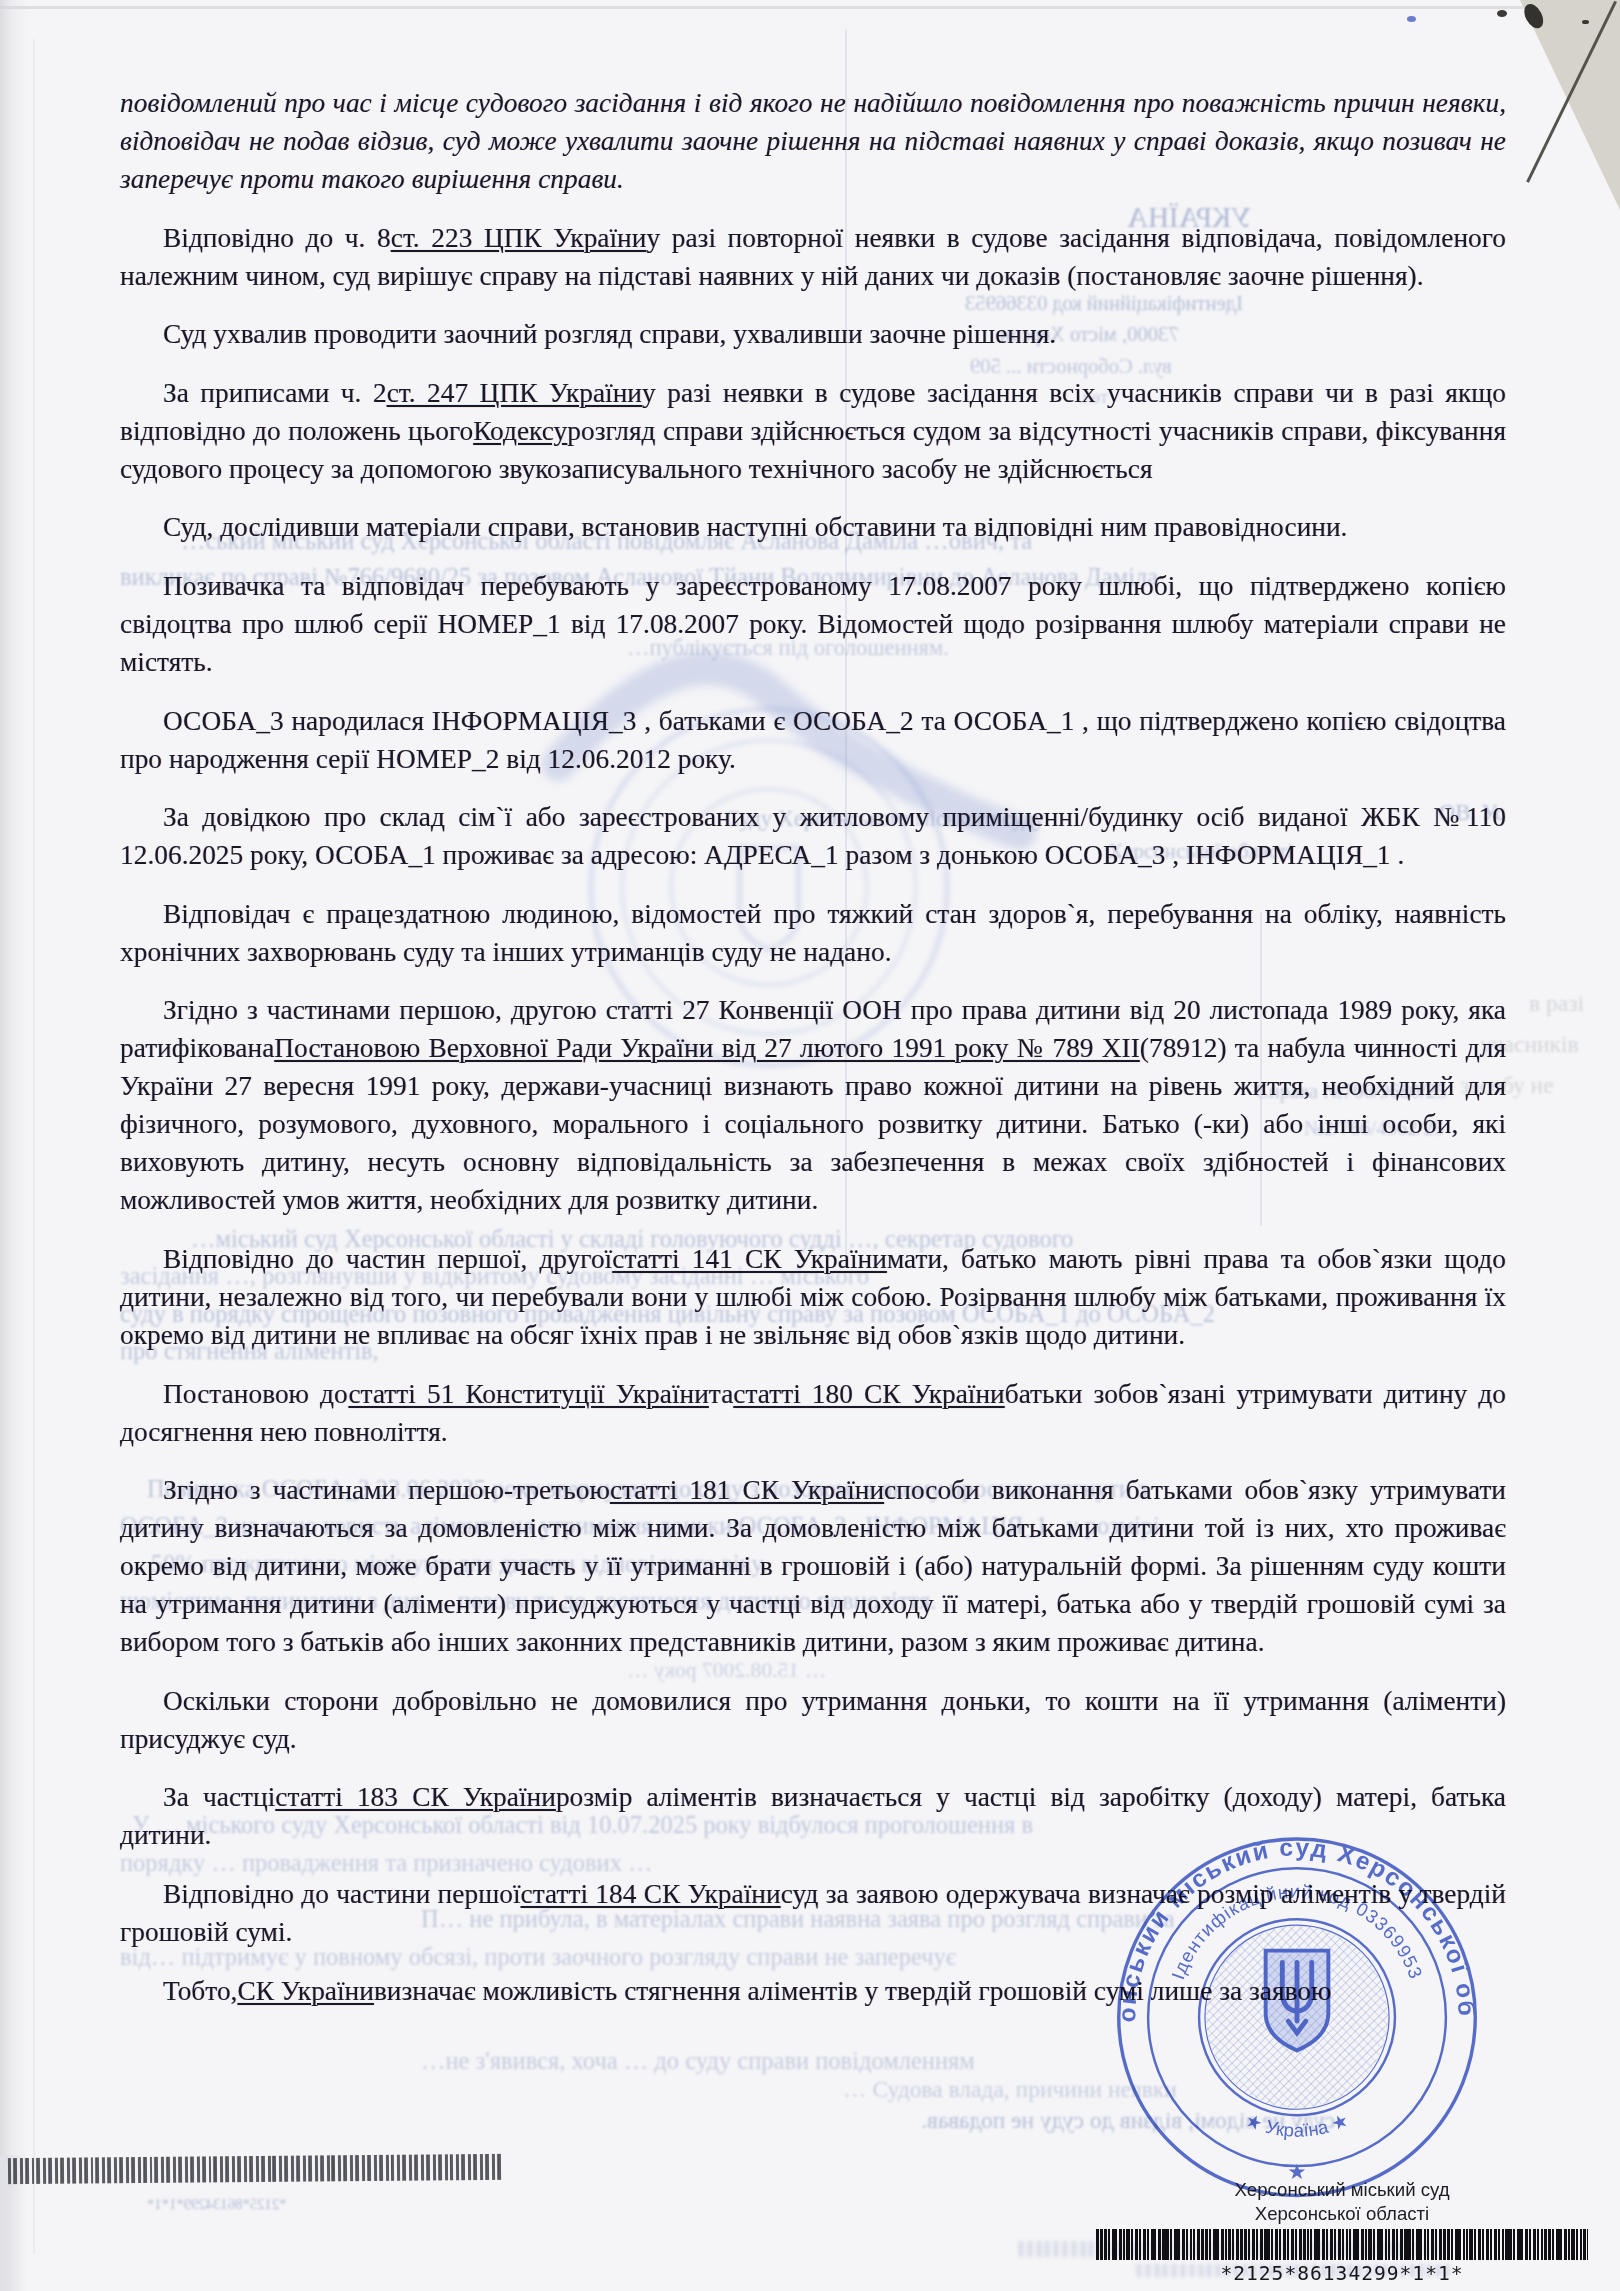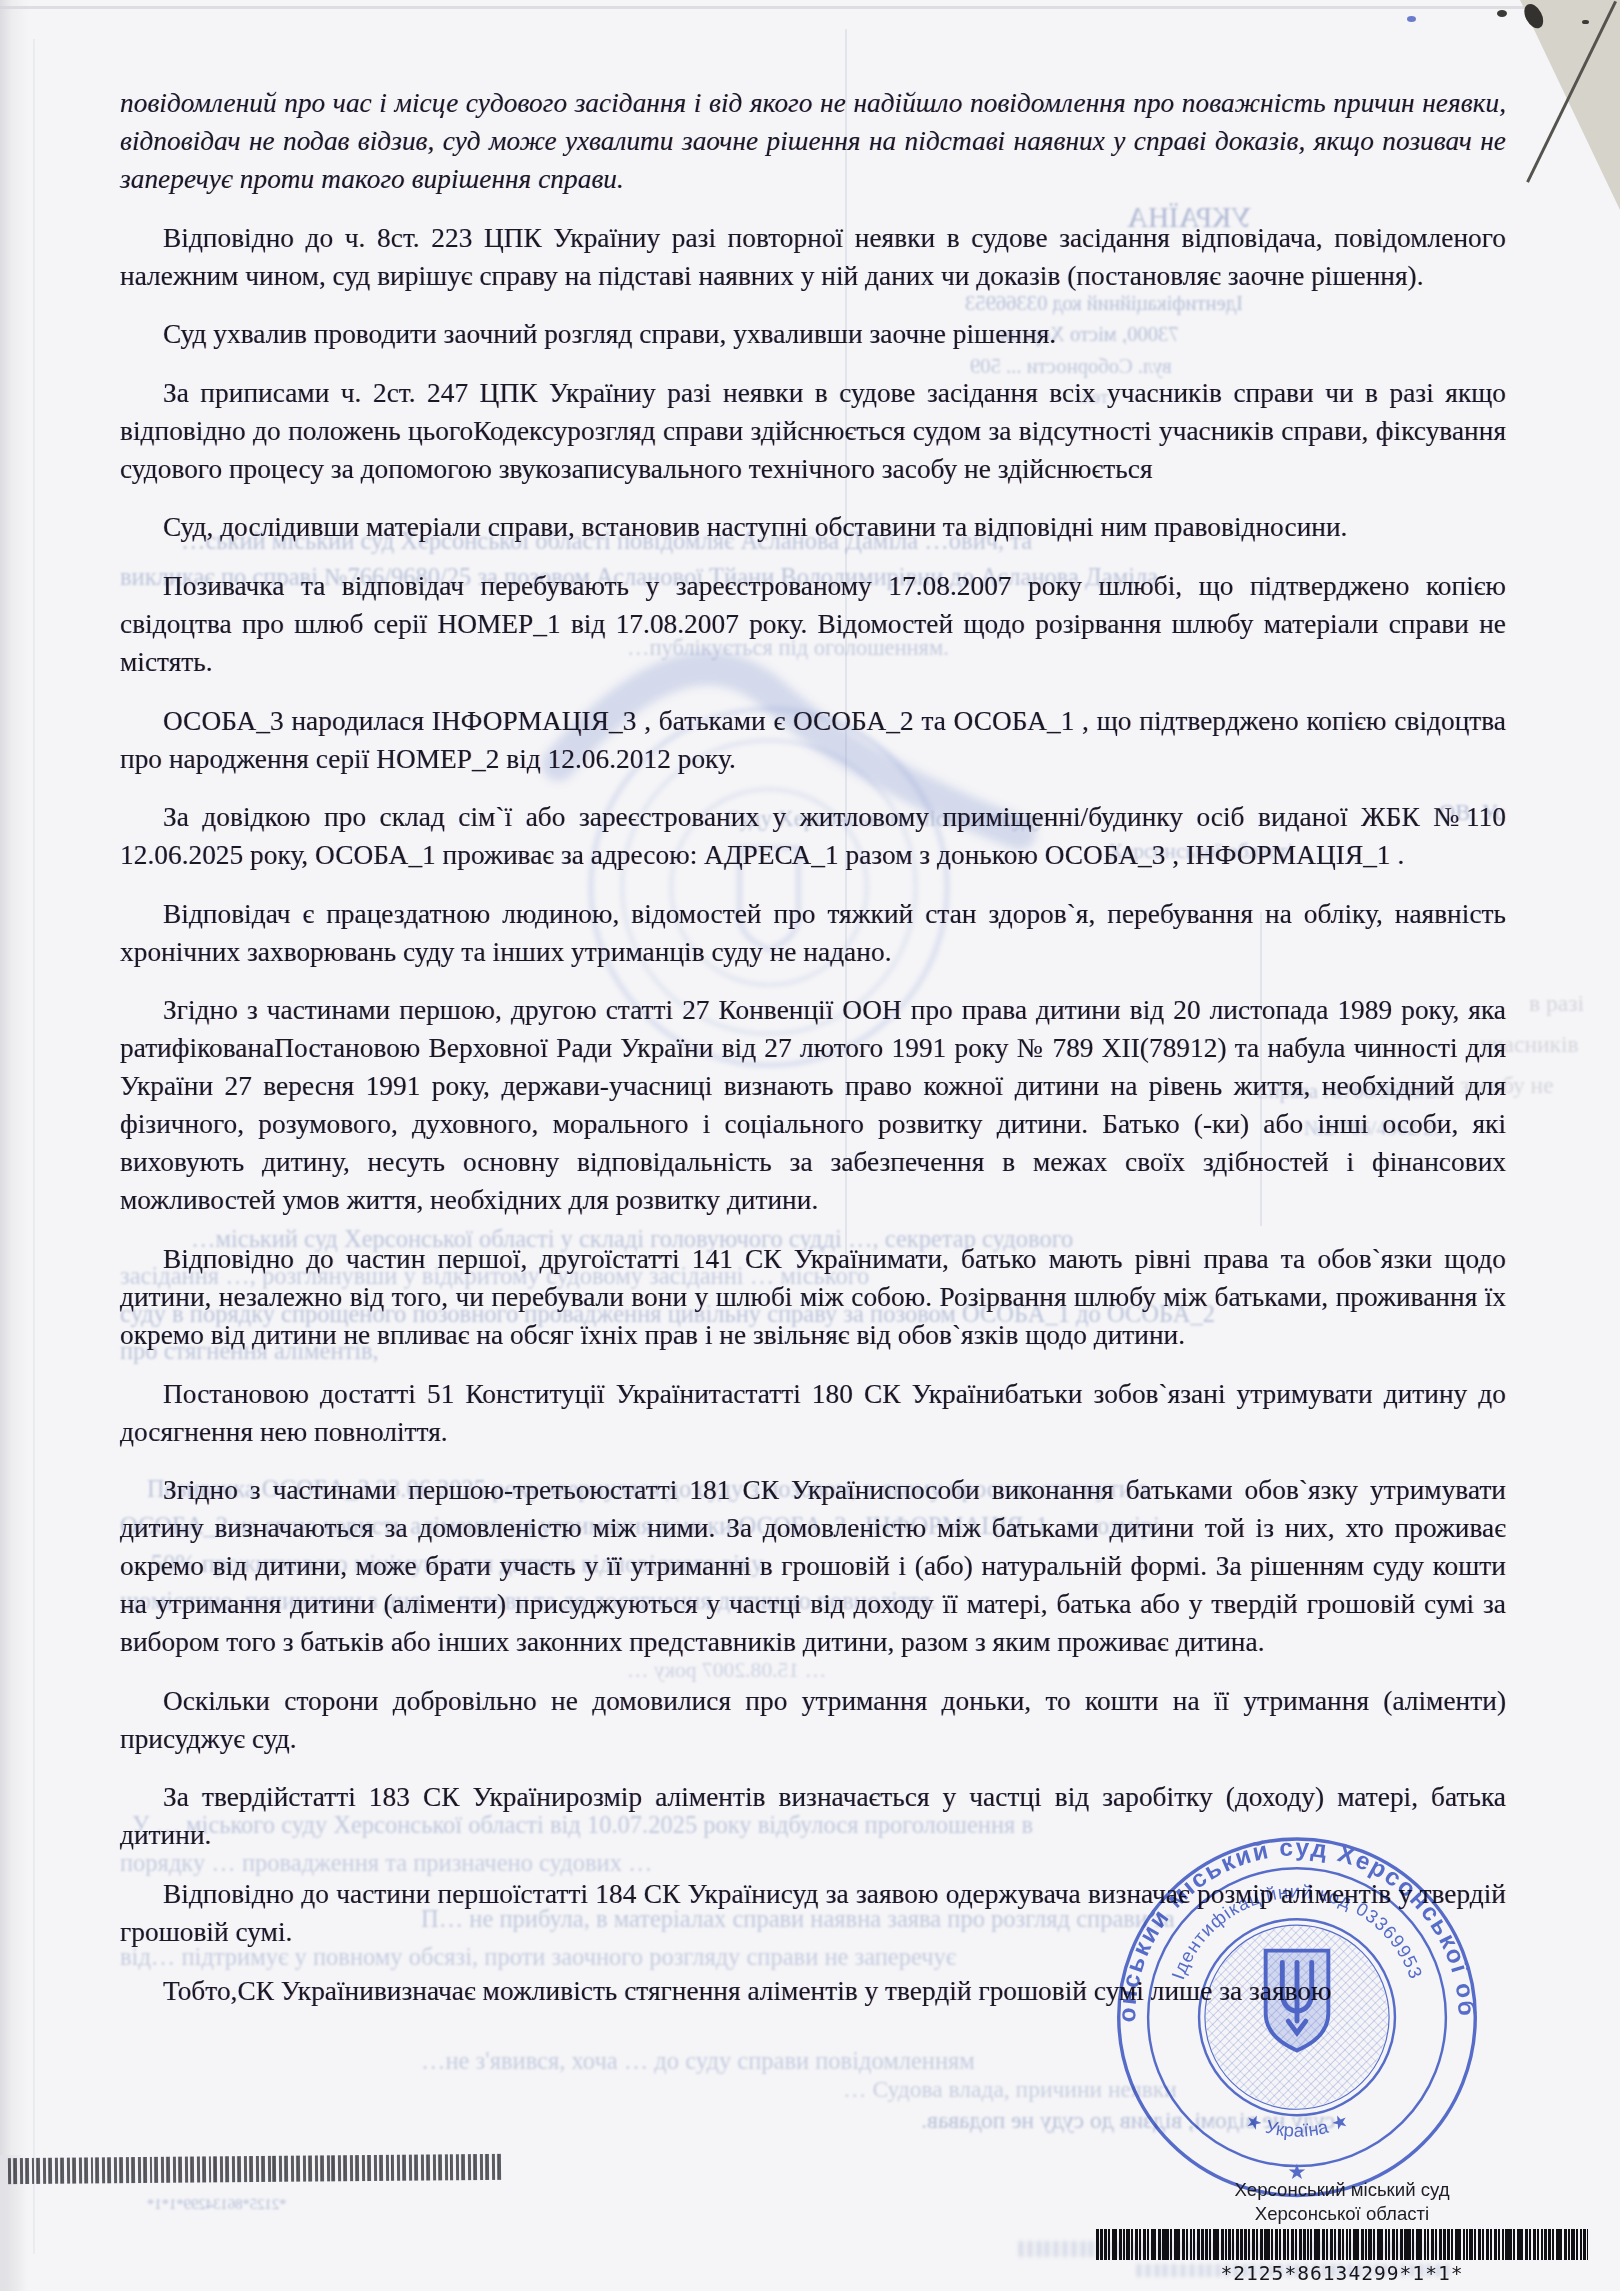--- a/index.html
+++ b/index.html
@@ -40,21 +40,21 @@
     background:repeating-linear-gradient(90deg,rgba(90,110,170,.8) 0 3.9px,transparent 3.9px 8.8px);}
 
   
   #text-layer{position:absolute;left:120px;top:84px;width:1386px;z-index:2;}
   .para{
     font-size:27.4px;line-height:38px;margin:0 0 20.6px 0;text-align:justify;text-indent:43px;
     color:#191926;
     text-shadow:0.6px 0.3px 0 rgba(160,40,40,.22), -0.6px -0.3px 0 rgba(40,70,190,.22);
   }
   .para.noindent{text-indent:0;font-style:italic;}
-  .lnk{text-decoration-thickness:1.5px;text-underline-offset:2.9px;}
+  .lnk{text-decoration:underline;text-decoration-thickness:1.5px;text-underline-offset:2.9px;}
 
   
   #stamp{position:absolute;left:1106px;top:1831px;z-index:3;mix-blend-mode:multiply;
     filter:blur(0.7px);opacity:.85;}
 
   
   #barcode-block{position:absolute;left:1096px;top:2178px;width:492px;z-index:4;}
   .court-line{font-family:Liberation Sans, sans-serif;font-size:18.6px;line-height:23.5px;
     color:#1c1c24;text-align:center;}
   #barcode{margin-top:3.9px;height:31px;
@@ -140,21 +140,21 @@
     <div class="para"><span>Суд, дослідивши матеріали справи, встановив наступні обставини та відповідні ним правовідносини.</span></div>
     <div class="para"><span>Позивачка та відповідач перебувають у зареєстрованому 17.08.2007 року шлюбі, що підтверджено копією свідоцтва про шлюб серії НОМЕР_1 від 17.08.2007 року. Відомостей щодо розірвання шлюбу матеріали справи не містять.</span></div>
     <div class="para"><span>ОСОБА_3 народилася ІНФОРМАЦІЯ_3 , батьками є ОСОБА_2 та ОСОБА_1 , що підтверджено копією свідоцтва про народження серії НОМЕР_2 від 12.06.2012 року.</span></div>
     <div class="para"><span>За довідкою про склад сім`ї або зареєстрованих у житловому приміщенні/будинку осіб виданої ЖБК №110 12.06.2025 року, ОСОБА_1 проживає за адресою: АДРЕСА_1 разом з донькою ОСОБА_3 , ІНФОРМАЦІЯ_1 .</span></div>
     <div class="para"><span>Відповідач є працездатною людиною, відомостей про тяжкий стан здоров`я, перебування на обліку, наявність хронічних захворювань суду та інших утриманців суду не надано.</span></div>
     <div class="para"><span>Згідно з частинами першою, другою статті 27 Конвенції ООН про права дитини від 20 листопада 1989 року, яка ратифікована</span><span class="lnk">Постановою Верховної Ради України від 27 лютого 1991 року № 789 XII</span><span>(78912) та набула чинності для України 27 вересня 1991 року, держави-учасниці визнають право кожної дитини на рівень життя, необхідний для фізичного, розумового, духовного, морального і соціального розвитку дитини. Батько (-ки) або інші особи, які виховують дитину, несуть основну відповідальність за забезпечення в межах своїх здібностей і фінансових можливостей умов життя, необхідних для розвитку дитини.</span></div>
     <div class="para"><span>Відповідно до частин першої, другої</span><span class="lnk">статті 141 СК України</span><span>мати, батько мають рівні права та обов`язки щодо дитини, незалежно від того, чи перебували вони у шлюбі між собою. Розірвання шлюбу між батьками, проживання їх окремо від дитини не впливає на обсяг їхніх прав і не звільняє від обов`язків щодо дитини.</span></div>
     <div class="para"><span>Постановою до</span><span class="lnk">статті 51 Конституції України</span><span>та</span><span class="lnk">статті 180 СК України</span><span>батьки зобов`язані утримувати дитину до досягнення нею повноліття.</span></div>
     <div class="para"><span>Згідно з частинами першою-третьою</span><span class="lnk">статті 181 СК України</span><span>способи виконання батьками обов`язку утримувати дитину визначаються за домовленістю між ними. За домовленістю між батьками дитини той із них, хто проживає окремо від дитини, може брати участь у її утриманні в грошовій і (або) натуральній формі. За рішенням суду кошти на утримання дитини (аліменти) присуджуються у частці від доходу її матері, батька або у твердій грошовій сумі за вибором того з батьків або інших законних представників дитини, разом з яким проживає дитина.</span></div>
     <div class="para"><span>Оскільки сторони добровільно не домовилися про утримання доньки, то кошти на її утримання (аліменти) присуджує суд.</span></div>
-    <div class="para"><span>За твердій</span><span class="lnk">статті 183 СК України</span><span>розмір аліментів визначається у частці від заробітку (доходу) матері, батька дитини.</span></div>
+    <div class="para"><span>За частці</span><span class="lnk">статті 183 СК України</span><span>розмір аліментів визначається у частці від заробітку (доходу) матері, батька дитини.</span></div>
     <div class="para"><span>Відповідно до частини першої</span><span class="lnk">статті 184 СК України</span><span>суд за заявою одержувача визначає розмір аліментів у твердій грошовій сумі.</span></div>
     <div class="para"><span>Тобто,</span><span class="lnk">СК України</span><span>визначає можливість стягнення аліментів у твердій грошовій сумі лише за заявою</span></div>
   </div>
 
 <svg id="stamp" width="382" height="392" viewBox="0 0 390 400">
   <defs>
     <pattern id="hatch1" width="6" height="6" patternUnits="userSpaceOnUse" patternTransform="rotate(45)">
       <line x1="0" y1="0" x2="0" y2="6" stroke="#3b57c7" stroke-width="1.1"></line>
     </pattern>
     <pattern id="hatch2" width="7" height="7" patternUnits="userSpaceOnUse" patternTransform="rotate(-45)">

